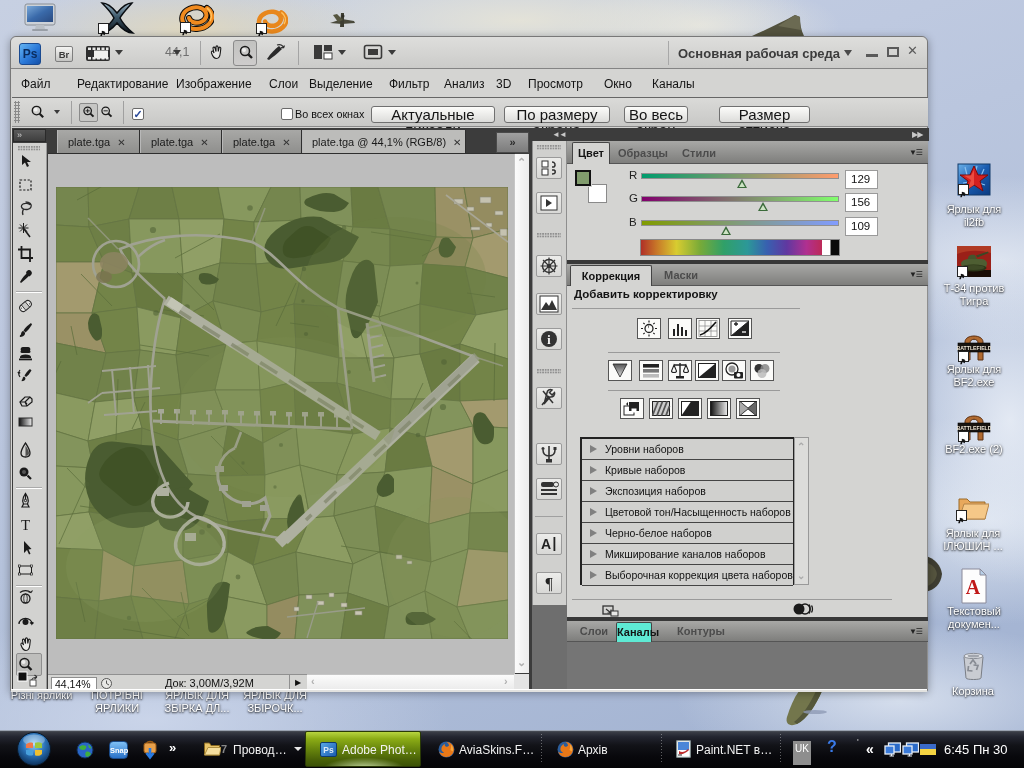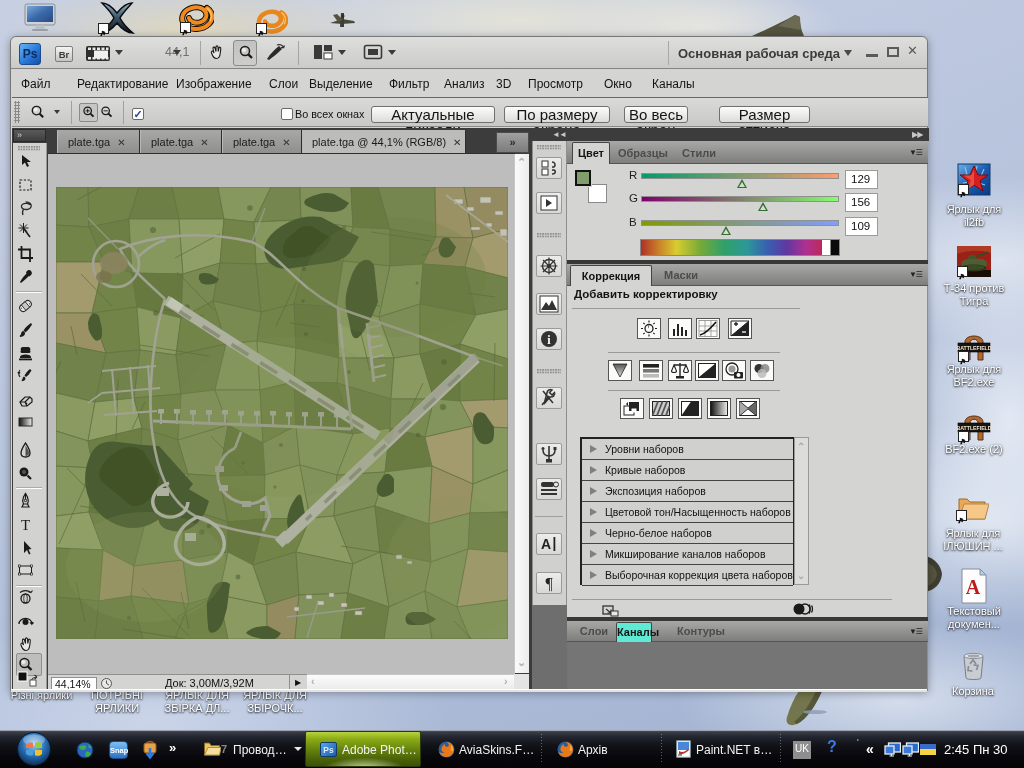--- a/index.html
+++ b/index.html
@@ -986,30 +986,30 @@
       <div class="tbtext" style="left:578px">Архів</div>
       <div class="tdot" style="left:661px"></div>
       <svg class="abs" style="left:676px;top:10px" width="15" height="18" viewBox="0 0 15 18">
         <rect x="0.8" y="0.8" width="13.4" height="16.4" fill="#fff" stroke="#9aa"></rect>
         <rect x="2" y="2" width="11" height="8" fill="#4a86d8"></rect>
         <path d="M3 11 C 6 13, 9 12, 12 9 L 13 10 C 10 13, 6 15, 3 14 Z" fill="#c03030"></path>
         <path d="M2 15 L 6 15" stroke="#333" stroke-width="1"></path>
       </svg>
       <div class="tbtext" style="left:696px">Paint.NET в…</div>
       <div class="tdot" style="left:780px"></div>
-      <div class="abs" style="left:793px;top:11px;width:18px;height:18px;background:#8e8e8e;color:#fff;font-size:10px;text-align:center;line-height:15px;">UK</div>
+      <div class="abs" style="left:793px;top:11px;width:18px;height:24px;background:#8e8e8e;color:#fff;font-size:10px;text-align:center;line-height:15px;">UK</div>
       <div class="abs" style="left:827px;top:8px;color:#3a7ae8;font-size:16px;font-weight:bold;">?</div>
       <div class="abs" style="left:857px;top:7px;color:#ccc;font-size:9px;">'</div>
       <div class="abs" style="left:866px;top:11px;color:#fff;font-size:14px;font-weight:bold;">«</div>
       <svg class="abs" style="left:884px;top:12px" width="17" height="15" viewBox="0 0 17 15">
         <rect x="4.5" y="1" width="12" height="9" fill="#2a6ac8" stroke="#e8eef5" stroke-width="1.3"></rect>
         <rect x="1" y="4" width="9" height="8" fill="#3a7ad8" stroke="#e8eef5" stroke-width="1.3"></rect>
         <path d="M5.5 14 L 10 14 M7.5 12 L 7.5 14" stroke="#e8eef5" stroke-width="1.2"></path>
       </svg>
       <svg class="abs" style="left:902px;top:12px" width="17" height="15" viewBox="0 0 17 15">
         <rect x="4.5" y="1" width="12" height="9" fill="#2a6ac8" stroke="#e8eef5" stroke-width="1.3"></rect>
         <rect x="1" y="4" width="9" height="8" fill="#3a7ad8" stroke="#e8eef5" stroke-width="1.3"></rect>
         <path d="M5.5 14 L 10 14 M7.5 12 L 7.5 14" stroke="#e8eef5" stroke-width="1.2"></path>
       </svg>
       <div class="abs" style="left:920px;top:14px;width:16px;height:11px;background:linear-gradient(#3a6ac8 50%,#f5d442 50%);"></div>
-      <div class="abs" style="left:944px;top:12px;color:#fff;font-size:13px;">2:45 Пн 30</div>
+      <div class="abs" style="left:944px;top:12px;color:#fff;font-size:13px;">6:45 Пн 30</div>
     </div>
 </div>
 
 </body></html>

